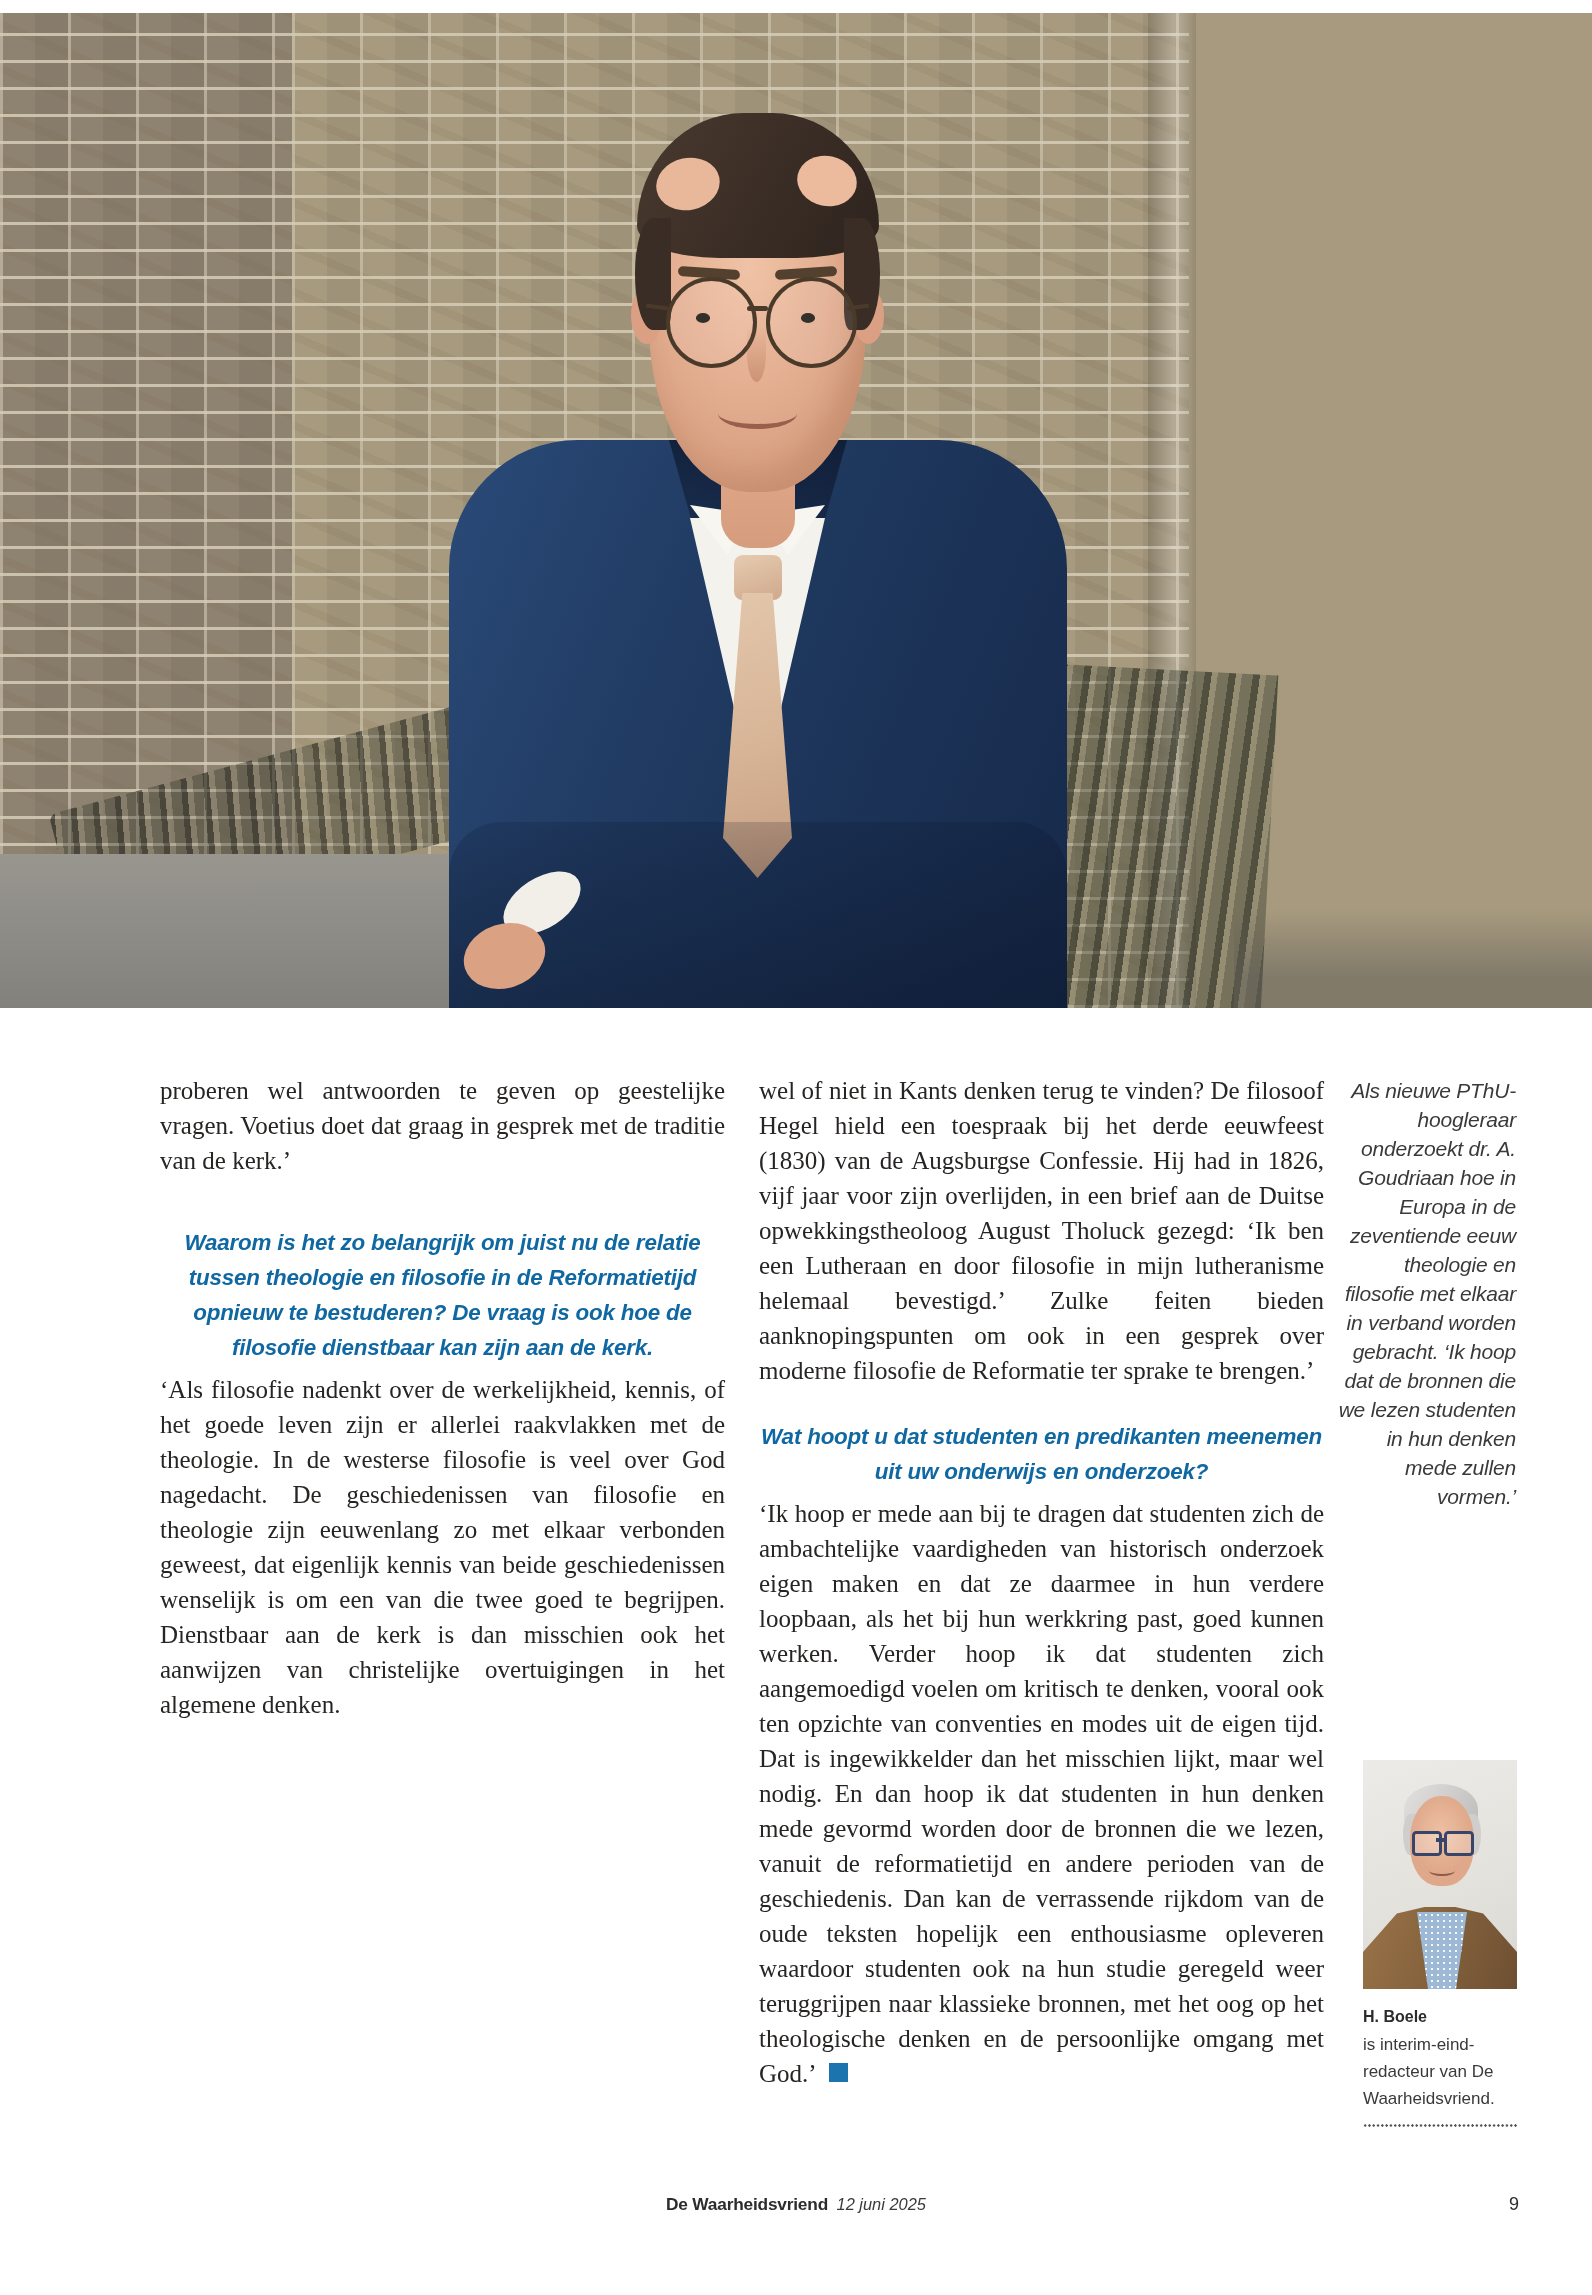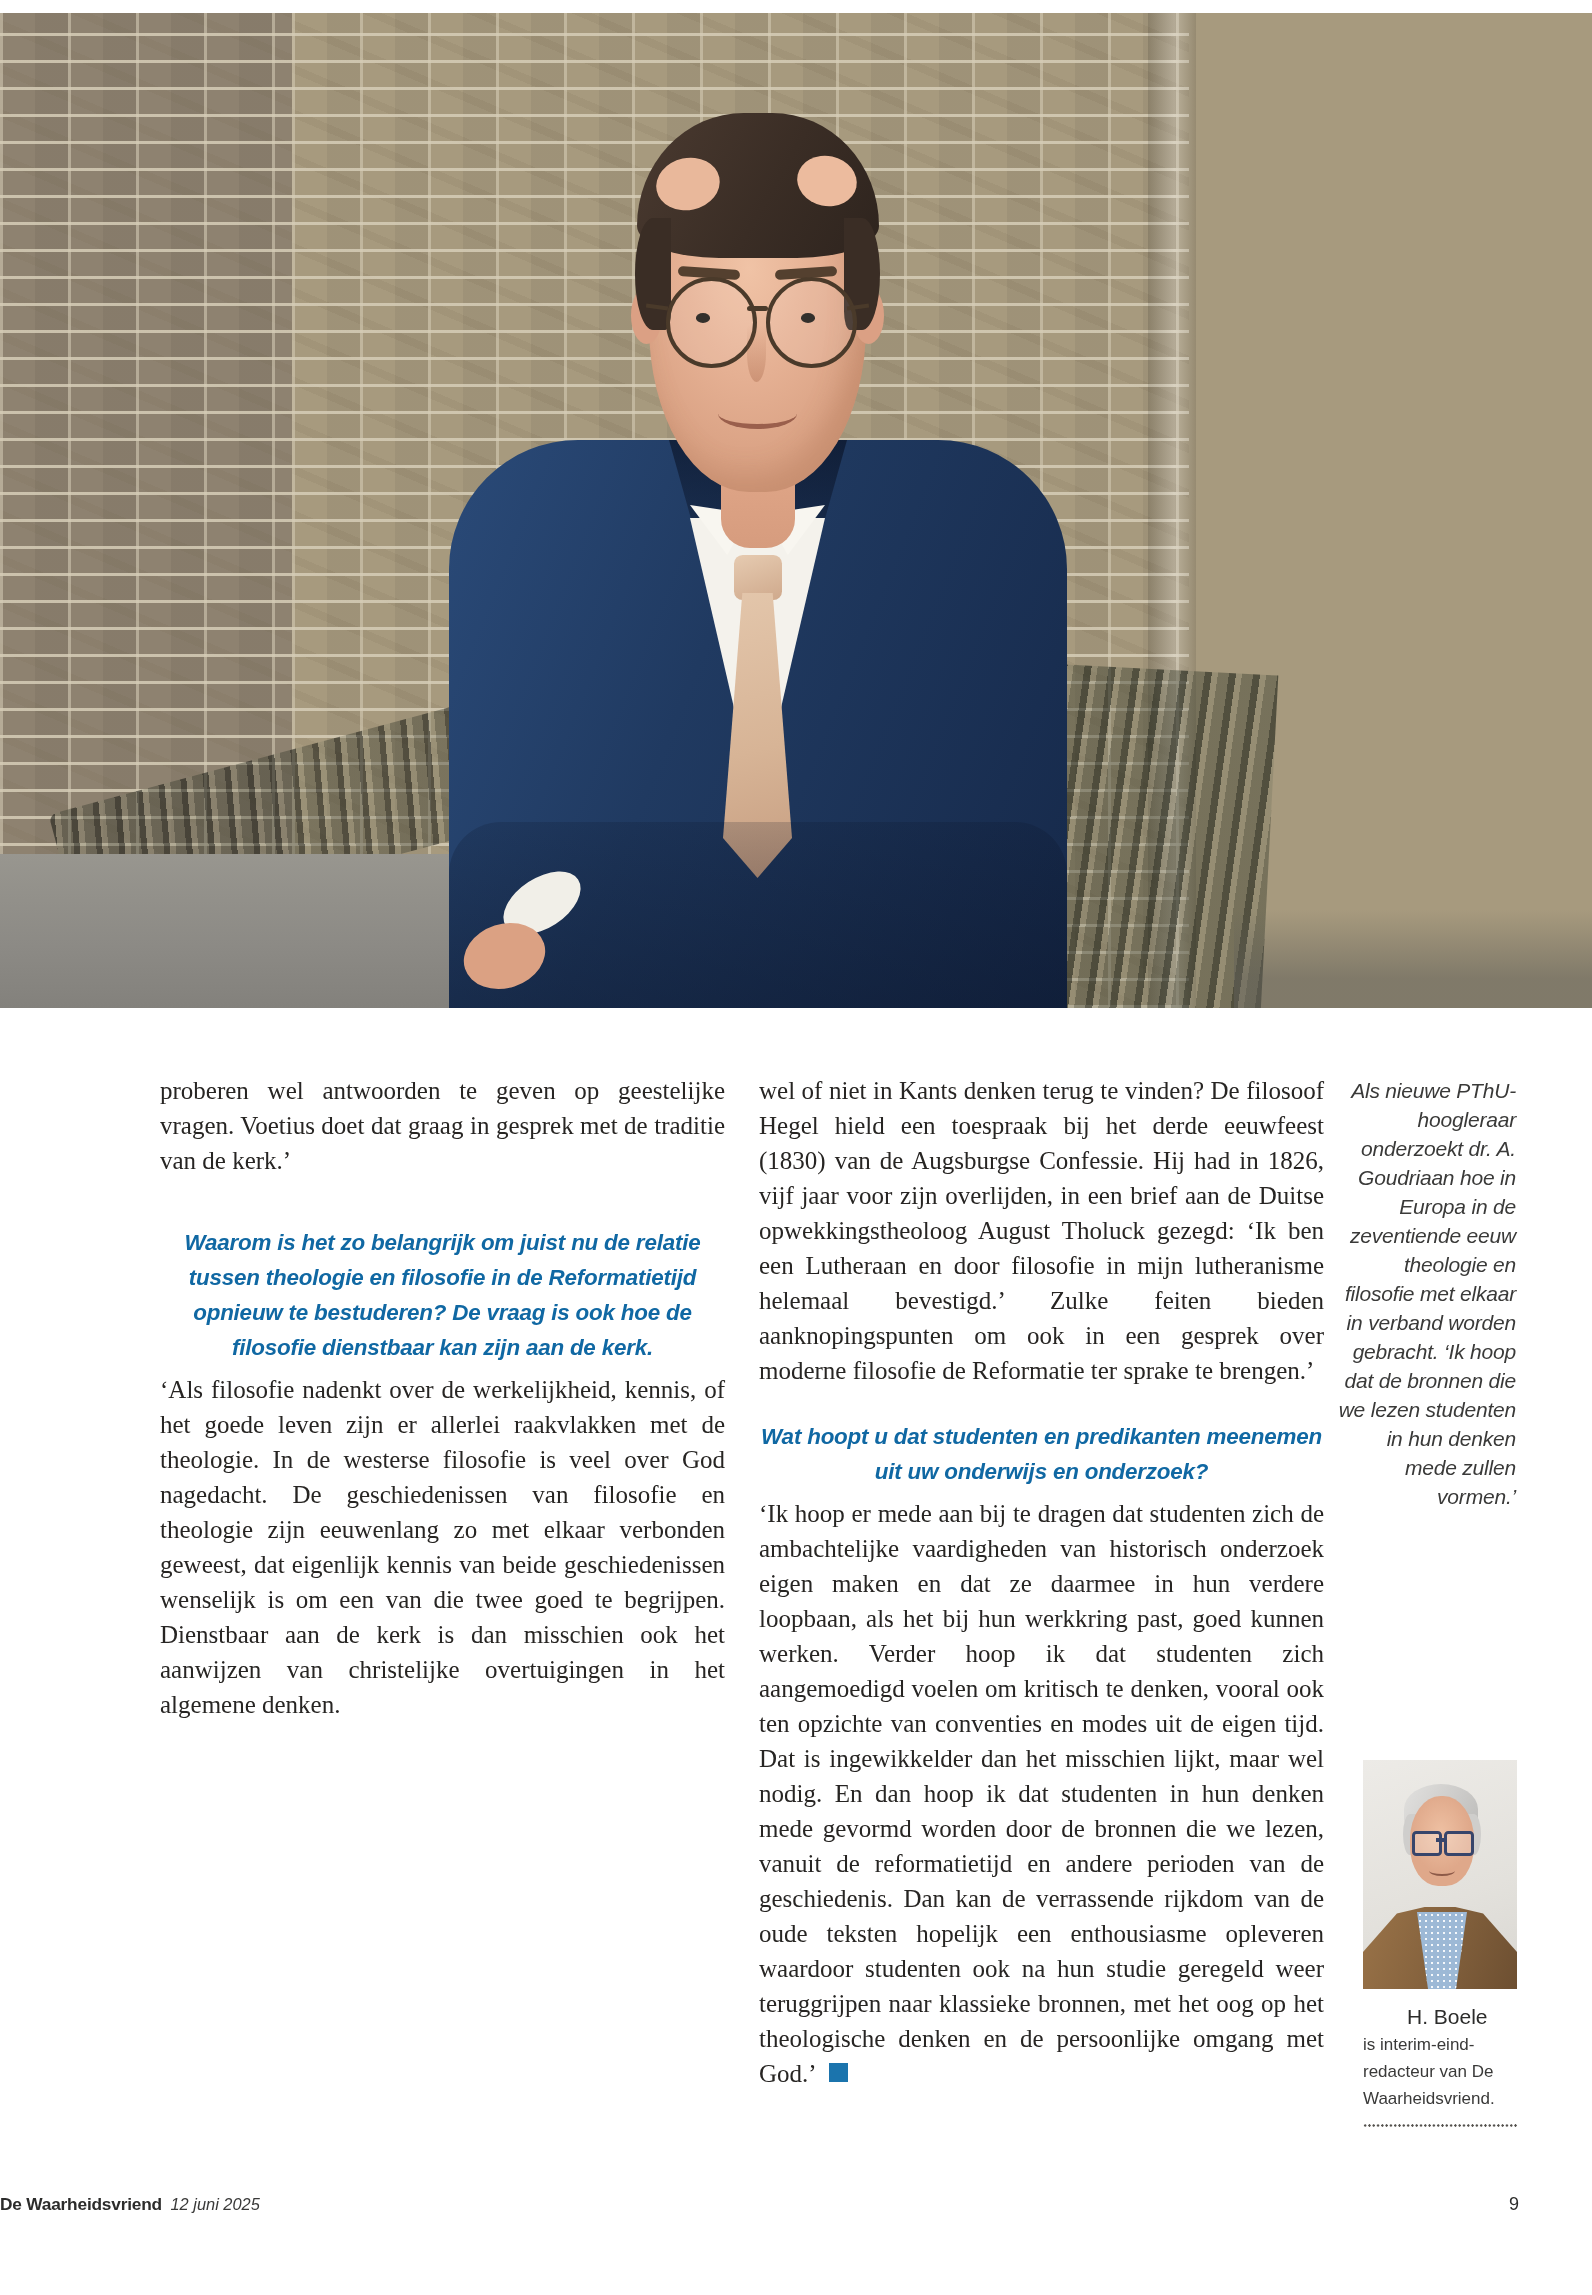--- a/index.html
+++ b/index.html
@@ -128,27 +128,27 @@
   .ap-bridge{position:absolute;left:73px;top:78px;width:7.8px;height:3.5px;background:#37456b;}
   .ap-mouth{position:absolute;left:66px;top:105px;width:26px;height:8.6px;border-radius:0 0 50% 50%;
     border-bottom:2.6px solid #8d5a48;}
   .ap-jacket{position:absolute;left:0px;top:147px;width:154px;height:82px;
     background:linear-gradient(110deg,#9a7348 0%,#82603c 55%,#6d4f31 100%);
     clip-path:polygon(0 100%,0 55%,22% 8%,40% 0,60% 0,78% 8%,100% 55%,100% 100%);}
   .ap-shirt{position:absolute;left:54px;top:152px;width:50px;height:77px;background:#9db9d6;
     background-image:radial-gradient(circle, rgba(255,255,255,.9) 1px, rgba(0,0,0,0) 1.4px);
     background-size:6px 6px;clip-path:polygon(0 0,100% 0,78% 100%,22% 100%);}
   figcaption{margin-top:14px;font-family:"Liberation Sans",sans-serif;}
-  .author-name{display:block;font-weight:normal;font-size:21px;line-height:28px;color:#2c2c2b;margin-left:44px;}
+  .author-name{display:block;font-weight:bold;font-size:16px;line-height:28px;color:#2c2c2b;}
   .author-role{display:block;font-size:17px;line-height:27px;color:#3a3a39;width:154px;}
   .dots.small{width:154px;margin:12px 0 0 0;height:2.6px;
     background-image:radial-gradient(circle, #55534f 0.9px, rgba(0,0,0,0) 1.3px);background-size:4.3px 2.6px;}
 
   
-  .footer-center{position:absolute;left:0;top:2194px;width:1592px;
+  .footer-center{position:absolute;left:0;top:2194px;width:1592px;text-align:center;
     font-family:"Liberation Sans",sans-serif;font-size:17.3px;color:#2c2c2b;}
   .footer-center .mag{font-weight:bold;letter-spacing:-0.2px;}
   .footer-center .date{font-style:italic;font-size:16.4px;color:#3a3a39;margin-left:8.6px;}
   .page-num{position:absolute;left:1467px;top:2194px;width:52px;text-align:right;
     font-family:"Liberation Sans",sans-serif;font-size:18px;color:#2c2c2b;}
 </style>
 </head>
 <body>
 
 <div class="page">

